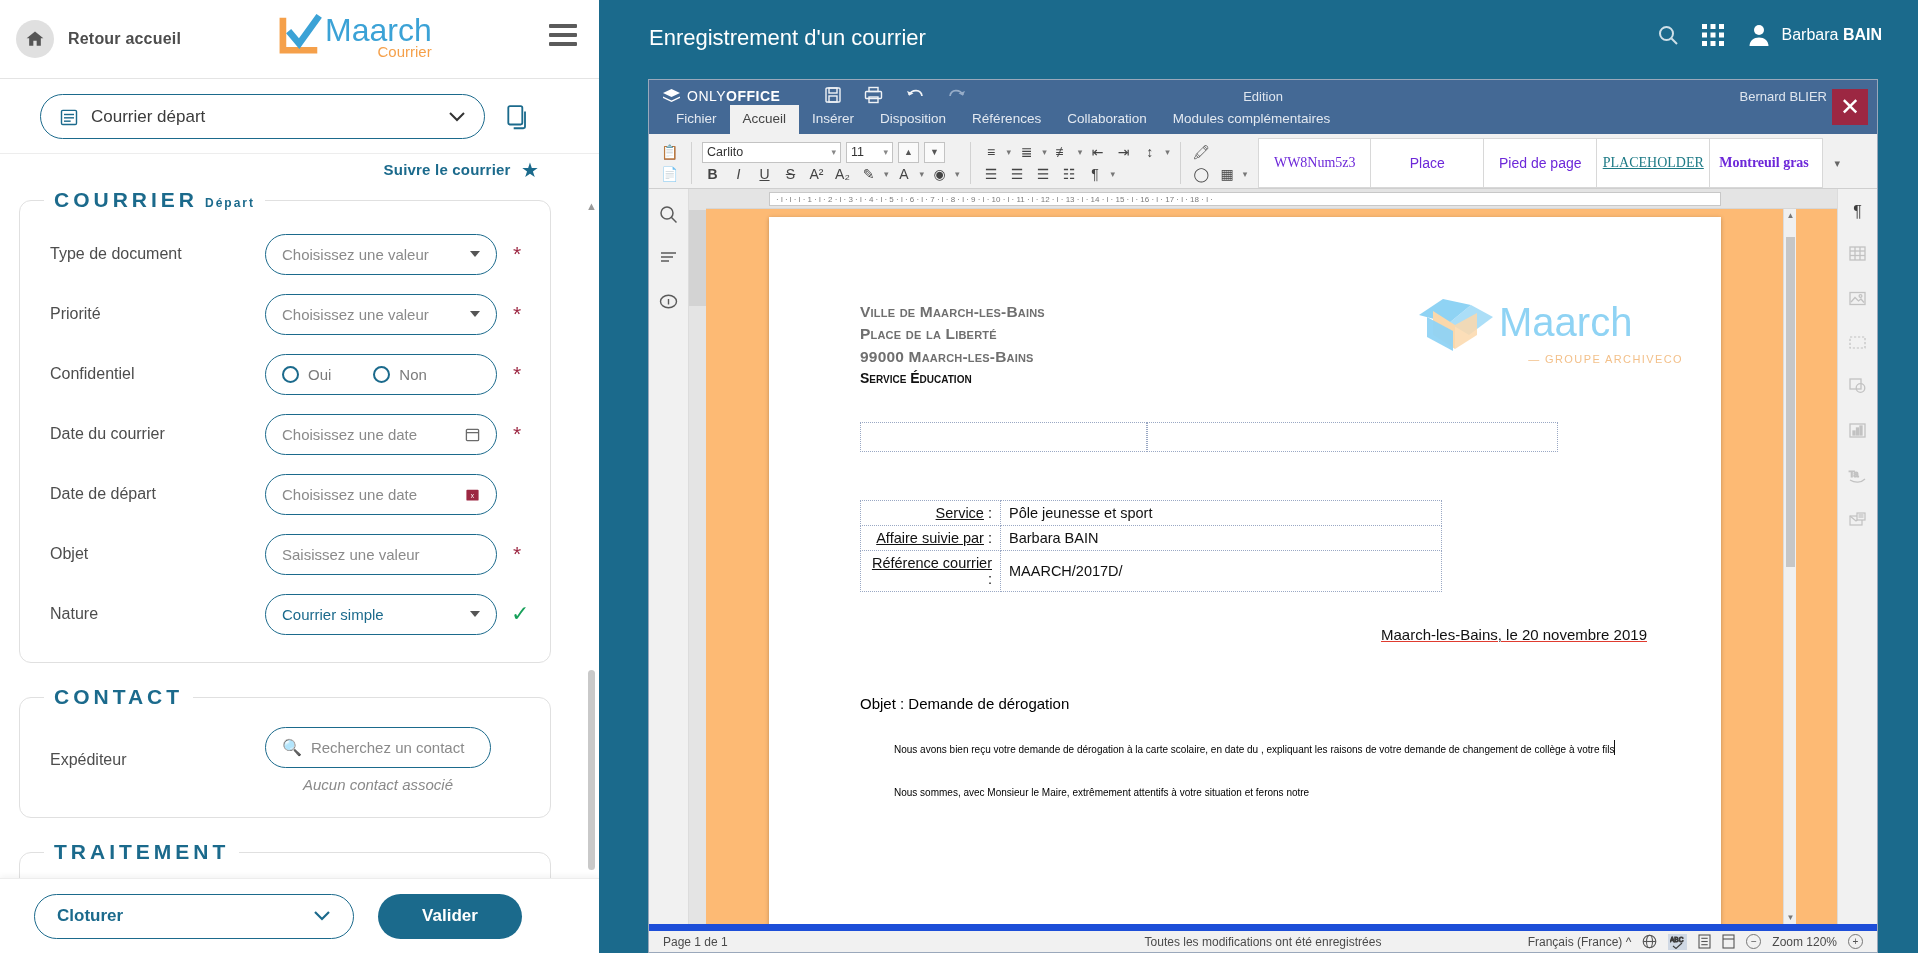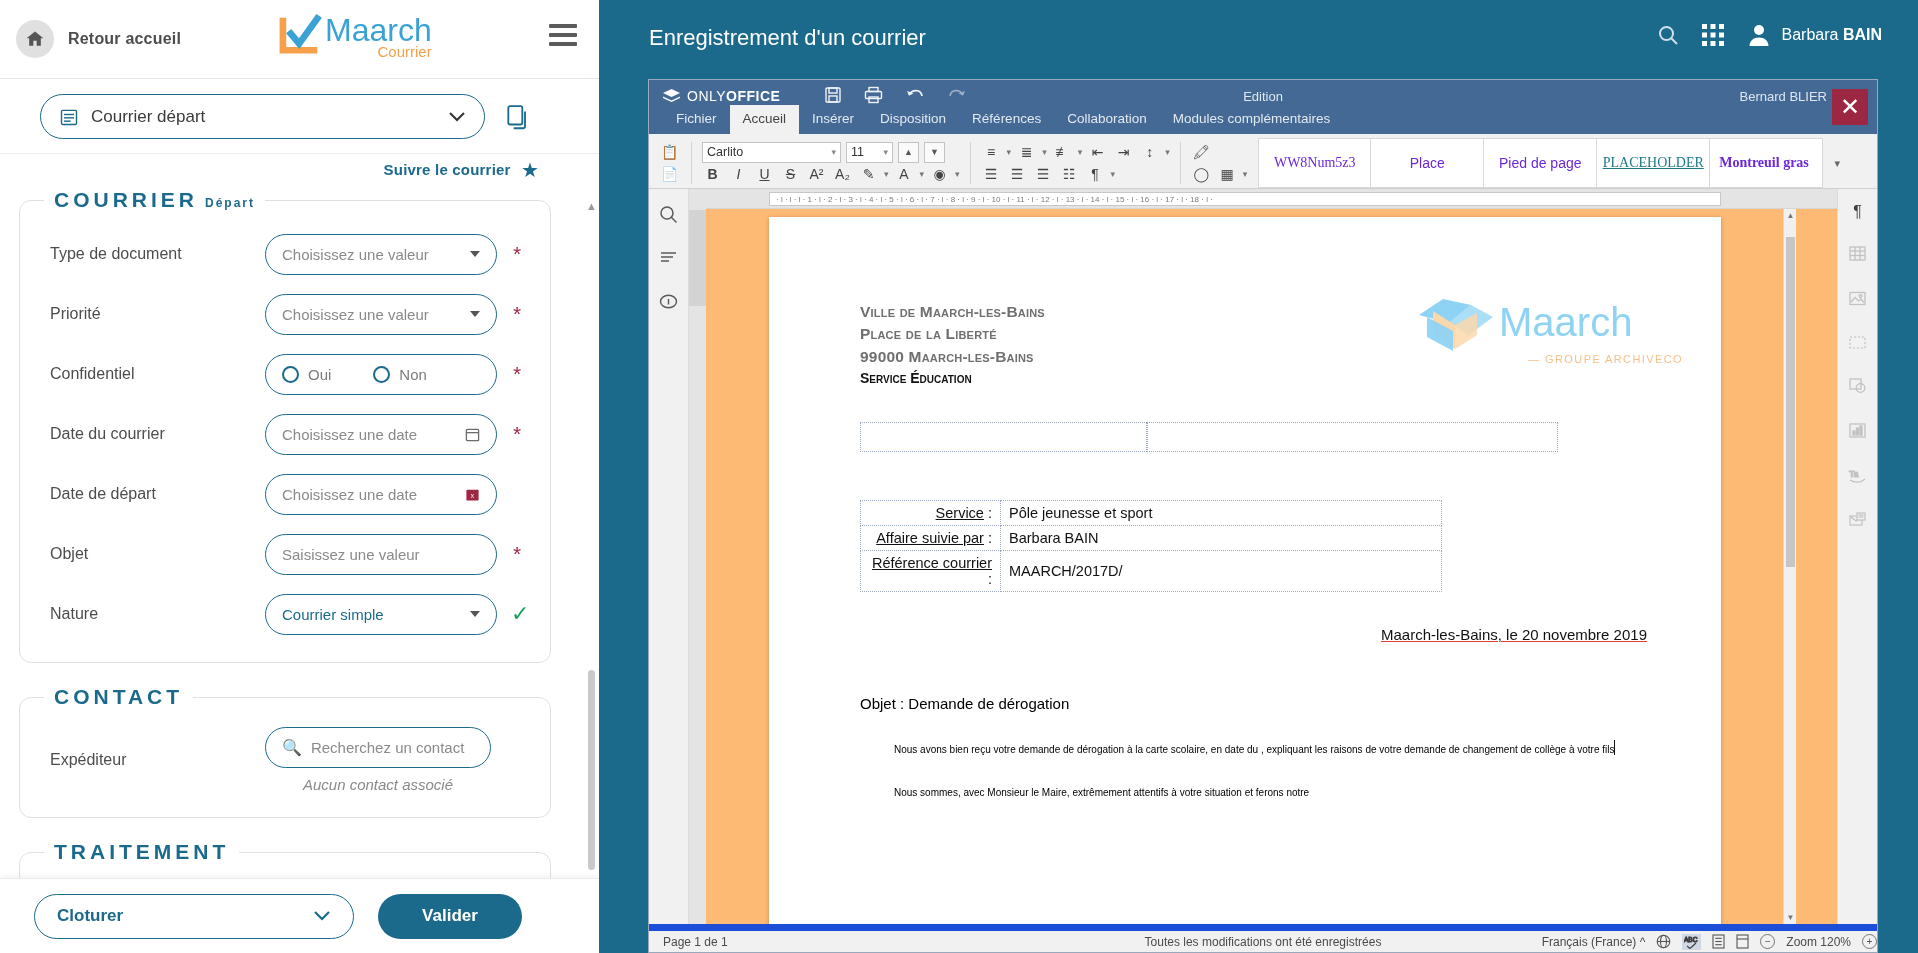--- a/index.html
+++ b/index.html
@@ -209,21 +209,21 @@
   .oo-rightbar .i { color:#c2c2c2; cursor:pointer; }
   .oo-rightbar .i.act { color:#3d3d3d; }
   .vscroll { position:absolute; right:41px; top:20px; width:13px; bottom:0; background:#f0f0f0; border-left:1px solid #dcdcdc;}
   .vscroll .thumb { position:absolute; top:28px; left:2px; width:9px; height:330px; background:#c6c6c6;}
   .vscroll .ar { position:absolute; left:0; width:13px; text-align:center; font-size:8px; color:#777;}
 
   #oo-status { height:28px; background:#f1f1f1; border-top:7px solid #1d4ed8;
                display:flex; align-items:center; font-size:12px; color:#4a4a4a; position:relative;}
   .st-page { margin-left:14px; }
   .st-saved { position:absolute; left:0; right:0; text-align:center; }
-  .st-right { margin-left:auto; display:flex; align-items:center; gap:11px; }
+  .st-right { margin-left:auto; display:flex; align-items:center; gap:11px; padding-right:14px;}
   .st-right .b { cursor:pointer; display:flex; align-items:center;}
   .spellbtn { background:#cfd8e4; padding:1px 2px; }
   .zoomtxt { font-size:12px; }
   .circbtn { width:15px;height:15px;border:1px solid #777;border-radius:50%;display:flex;
              align-items:center;justify-content:center;font-size:10px;color:#555;cursor:pointer;}
 </style>
 </head>
 <body>
 
 <div id="left-panel">

